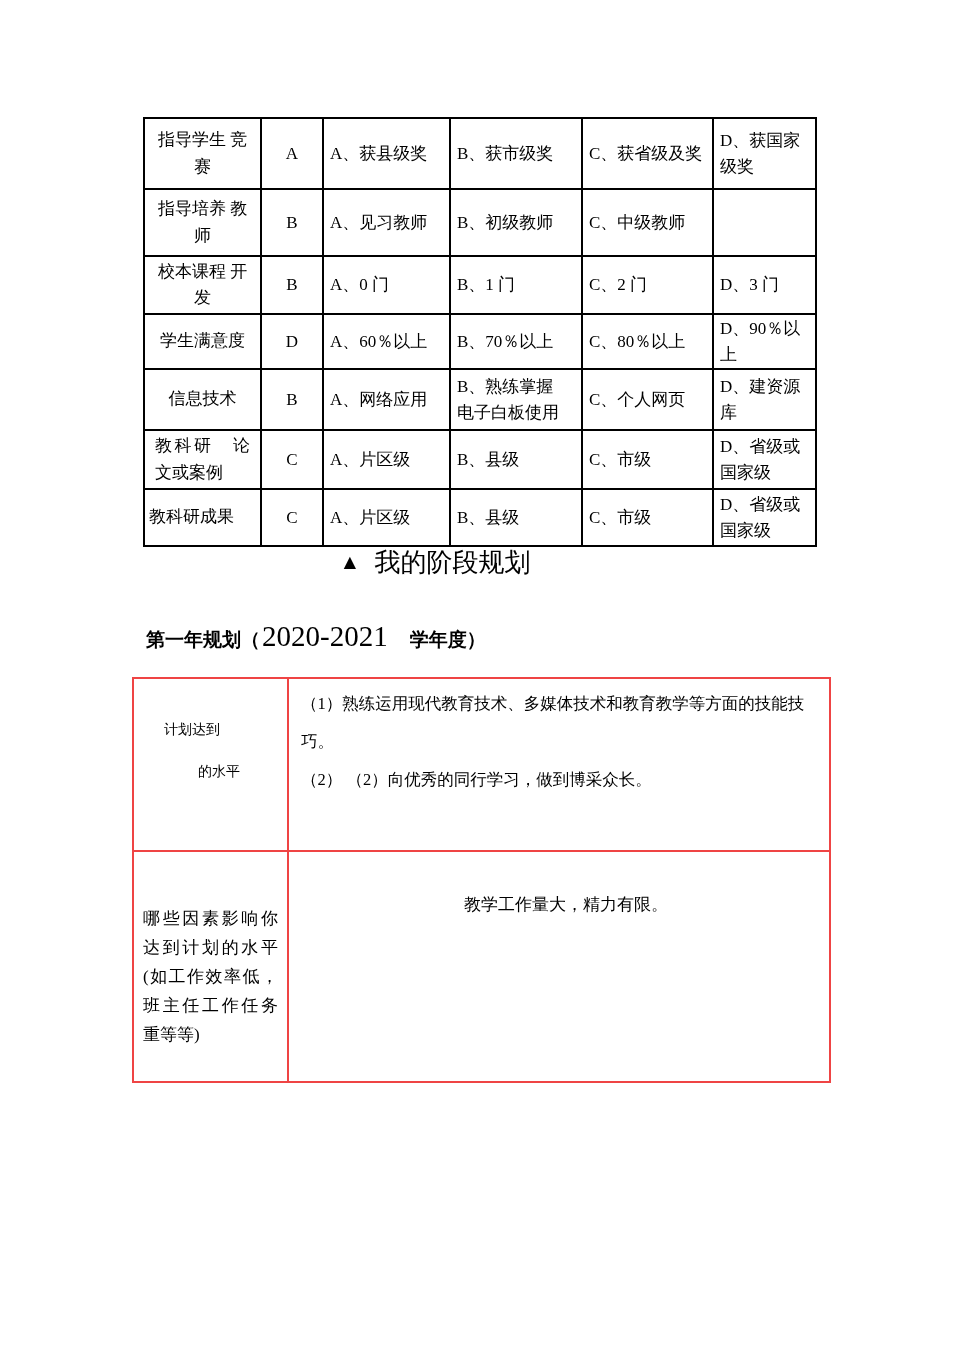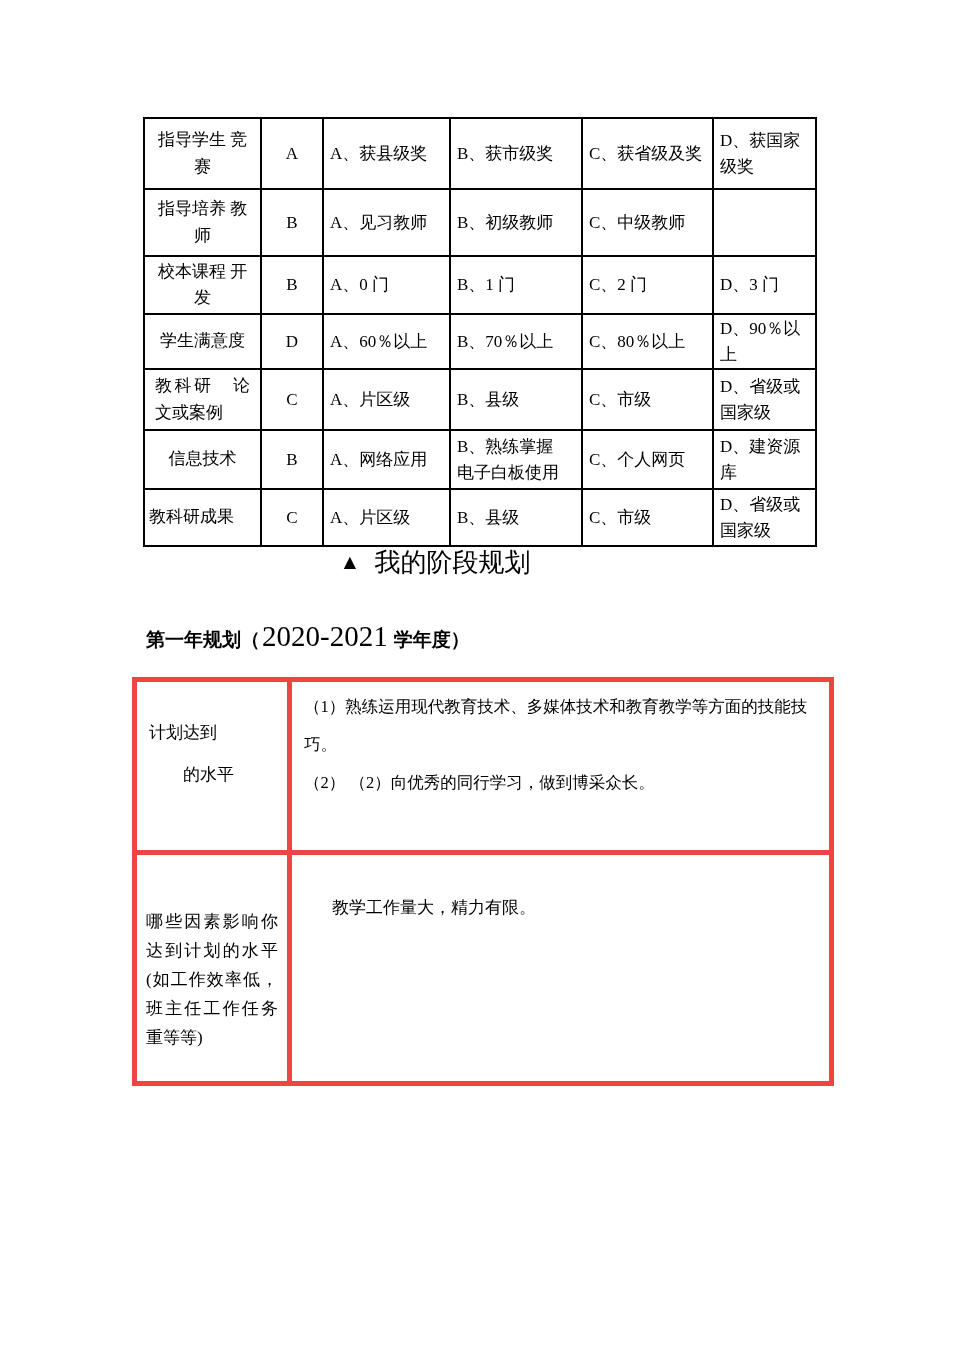--- a/index.html
+++ b/index.html
@@ -51,49 +51,49 @@
     position:absolute;left:146px;top:616px;
     font-size:19px;font-weight:bold;line-height:40px;
     font-family:"Liberation Sans","DejaVu Sans",sans-serif;
     white-space:nowrap;
   }
   .plan-heading .years{
     font-size:29px;font-weight:normal;
     font-family:"Liberation Serif","DejaVu Serif",serif;
     margin:0 2px;
   }
-  .plan-heading .suffix{margin-left:4px;}
+  .plan-heading .suffix{margin-left:20px;}
 
   
   .plan-table{
     position:absolute;left:132px;top:677px;
     border-collapse:collapse;table-layout:fixed;
     font-size:17px;
   }
   .plan-table td{
-    border:5px solid #ef4444;
+    border:2px solid #ef4444;
     vertical-align:top;
     overflow:hidden;
   }
   .plan-table tr:nth-child(1){height:173px;}
   .plan-table tr:nth-child(2){height:231px;}
   .pt-label1{
-    padding:30px 9px 0 12px;font-size:17px;line-height:42px;
+    padding:30px 9px 0 30px;font-size:14px;line-height:42px;
   }
   .pt-label1 .indent{padding-left:34px;}
   .pt-content1{
     padding:6px 9px 0 12px;font-size:16.5px;line-height:38px;
   }
   .pt-content1 p{margin:0;}
   .pt-label2{
     padding:52px 9px 0 9px;font-size:17px;line-height:29px;
     text-align:justify;
   }
   .pt-content2{
-    padding:38px 26px 0 40px;font-size:17px;line-height:29px;
+    padding:38px 26px 0 40px;font-size:17px;line-height:29px;text-align:center;
   }
   .pt-content2 p{margin:0;}
 </style>
 </head>
 <body>
 
 <div class="page">
 
   <table class="eval-table">
     <colgroup>
@@ -131,34 +131,34 @@
         </tr>
         <tr>
           <td class="lbl align-center">学生满意度</td>
           <td class="grade">D</td>
           <td class="opt">A、60％以上</td>
           <td class="opt">B、70％以上</td>
           <td class="opt">C、80％以上</td>
           <td class="opt">D、90％以上</td>
         </tr>
         <tr>
+          <td class="lbl align-center">信息技术</td>
+          <td class="grade">B</td>
+          <td class="opt">A、网络应用</td>
+          <td class="opt">B、熟练掌握电子白板使用</td>
+          <td class="opt">C、个人网页</td>
+          <td class="opt">D、建资源库</td>
+        </tr>
+        <tr>
           <td class="lbl align-justify">教科研　论文或案例</td>
           <td class="grade">C</td>
           <td class="opt">A、片区级</td>
           <td class="opt">B、县级</td>
           <td class="opt">C、市级</td>
           <td class="opt">D、省级或国家级</td>
-        </tr>
-        <tr>
-          <td class="lbl align-center">信息技术</td>
-          <td class="grade">B</td>
-          <td class="opt">A、网络应用</td>
-          <td class="opt">B、熟练掌握电子白板使用</td>
-          <td class="opt">C、个人网页</td>
-          <td class="opt">D、建资源库</td>
         </tr>
         <tr>
           <td class="lbl align-left">教科研成果</td>
           <td class="grade">C</td>
           <td class="opt">A、片区级</td>
           <td class="opt">B、县级</td>
           <td class="opt">C、市级</td>
           <td class="opt">D、省级或国家级</td>
         </tr>
       </tbody>

